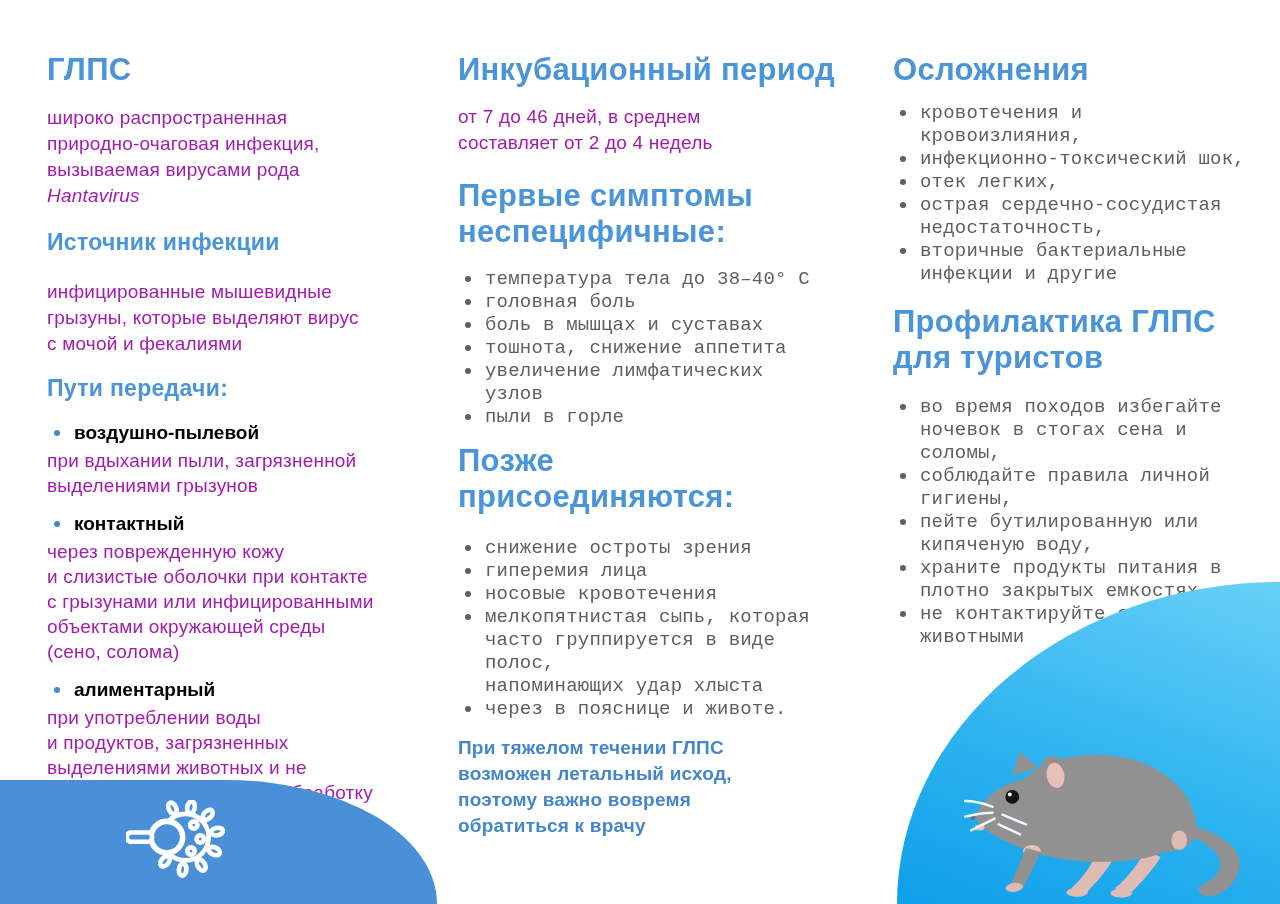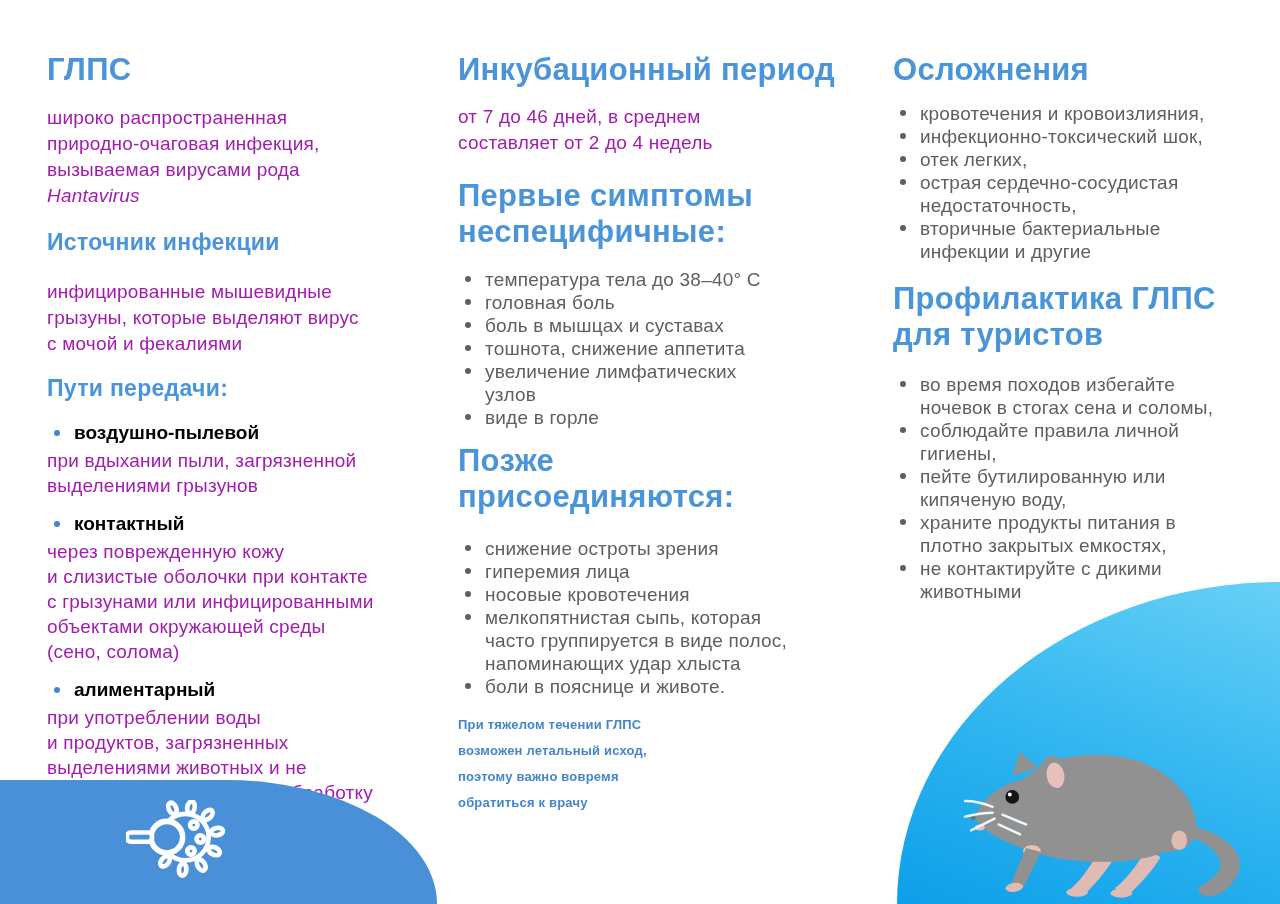--- a/index.html
+++ b/index.html
@@ -21,37 +21,37 @@
   .head-md{font-size:23px;line-height:34px;}
   .para{
     color:#a21caf;font-size:19px;line-height:26px;margin:0;
     white-space:pre-line;letter-spacing:.2px;
   }
   .italic{font-style:italic;}
   .blist{list-style:none;margin:0;padding:0;}
   .blist li{
     position:relative;padding-left:27px;margin:0;
     color:#5d5f61;font-size:19px;line-height:23px;
-    white-space:pre-line;letter-spacing:.2px;
+    white-space:pre-line;letter-spacing:.2px;font-family:Liberation Mono, monospace;
   }
   .blist li::before{
     content:"";position:absolute;left:7px;top:8px;width:6px;height:6px;
     border-radius:50%;background:#5d5f61;
   }
   .route-label{
     position:relative;padding-left:27px;margin:0 0 3px 0;
     color:#000000;font-size:19px;font-weight:bold;line-height:24px;
   }
   .route-label::before{
     content:"";position:absolute;left:7px;top:9px;width:6px;height:6px;
     border-radius:50%;background:#4486cc;
   }
   .route-desc{line-height:25px;}
   .warning{
-    color:#4486cc;font-size:13px;font-weight:bold;line-height:26px;
+    color:#4486cc;font-size:19px;font-weight:bold;line-height:26px;
     margin:0;white-space:pre-line;letter-spacing:.2px;
   }
 
   
   .shape-left{
     position:absolute;left:0;top:780px;width:437px;height:124px;
     background:#4a90d8;
     border-top-right-radius:210px 124px;
   }
   .shape-left svg{position:absolute;left:126px;top:20px;}
@@ -110,33 +110,33 @@
 
   <h2 class="head head-lg mb18">Первые симптомы
 неспецифичные:</h2>
   <ul class="blist mb14">
     <li>температура тела до 38–40° C</li>
     <li>головная боль</li>
     <li>боль в мышцах и суставах</li>
     <li>тошнота, снижение аппетита</li>
     <li>увеличение лимфатических
 узлов</li>
-    <li>виде в горле</li>
+    <li>пыли в горле</li>
   </ul>
 
   <h2 class="head head-lg mb22">Позже
 присоединяются:</h2>
   <ul class="blist mb14">
     <li>снижение остроты зрения</li>
     <li>гиперемия лица</li>
     <li>носовые кровотечения</li>
     <li>мелкопятнистая сыпь, которая
 часто группируется в виде полос,
 напоминающих удар хлыста</li>
-    <li>боли в пояснице и животе.</li>
+    <li>через в пояснице и животе.</li>
   </ul>
 
   <p class="warning">При тяжелом течении ГЛПС
 возможен летальный исход,
 поэтому важно вовремя
 обратиться к врачу</p>
 </section>
 
 <section class="col" id="col3">
   <h1 class="head head-lg mb14">Осложнения</h1>

